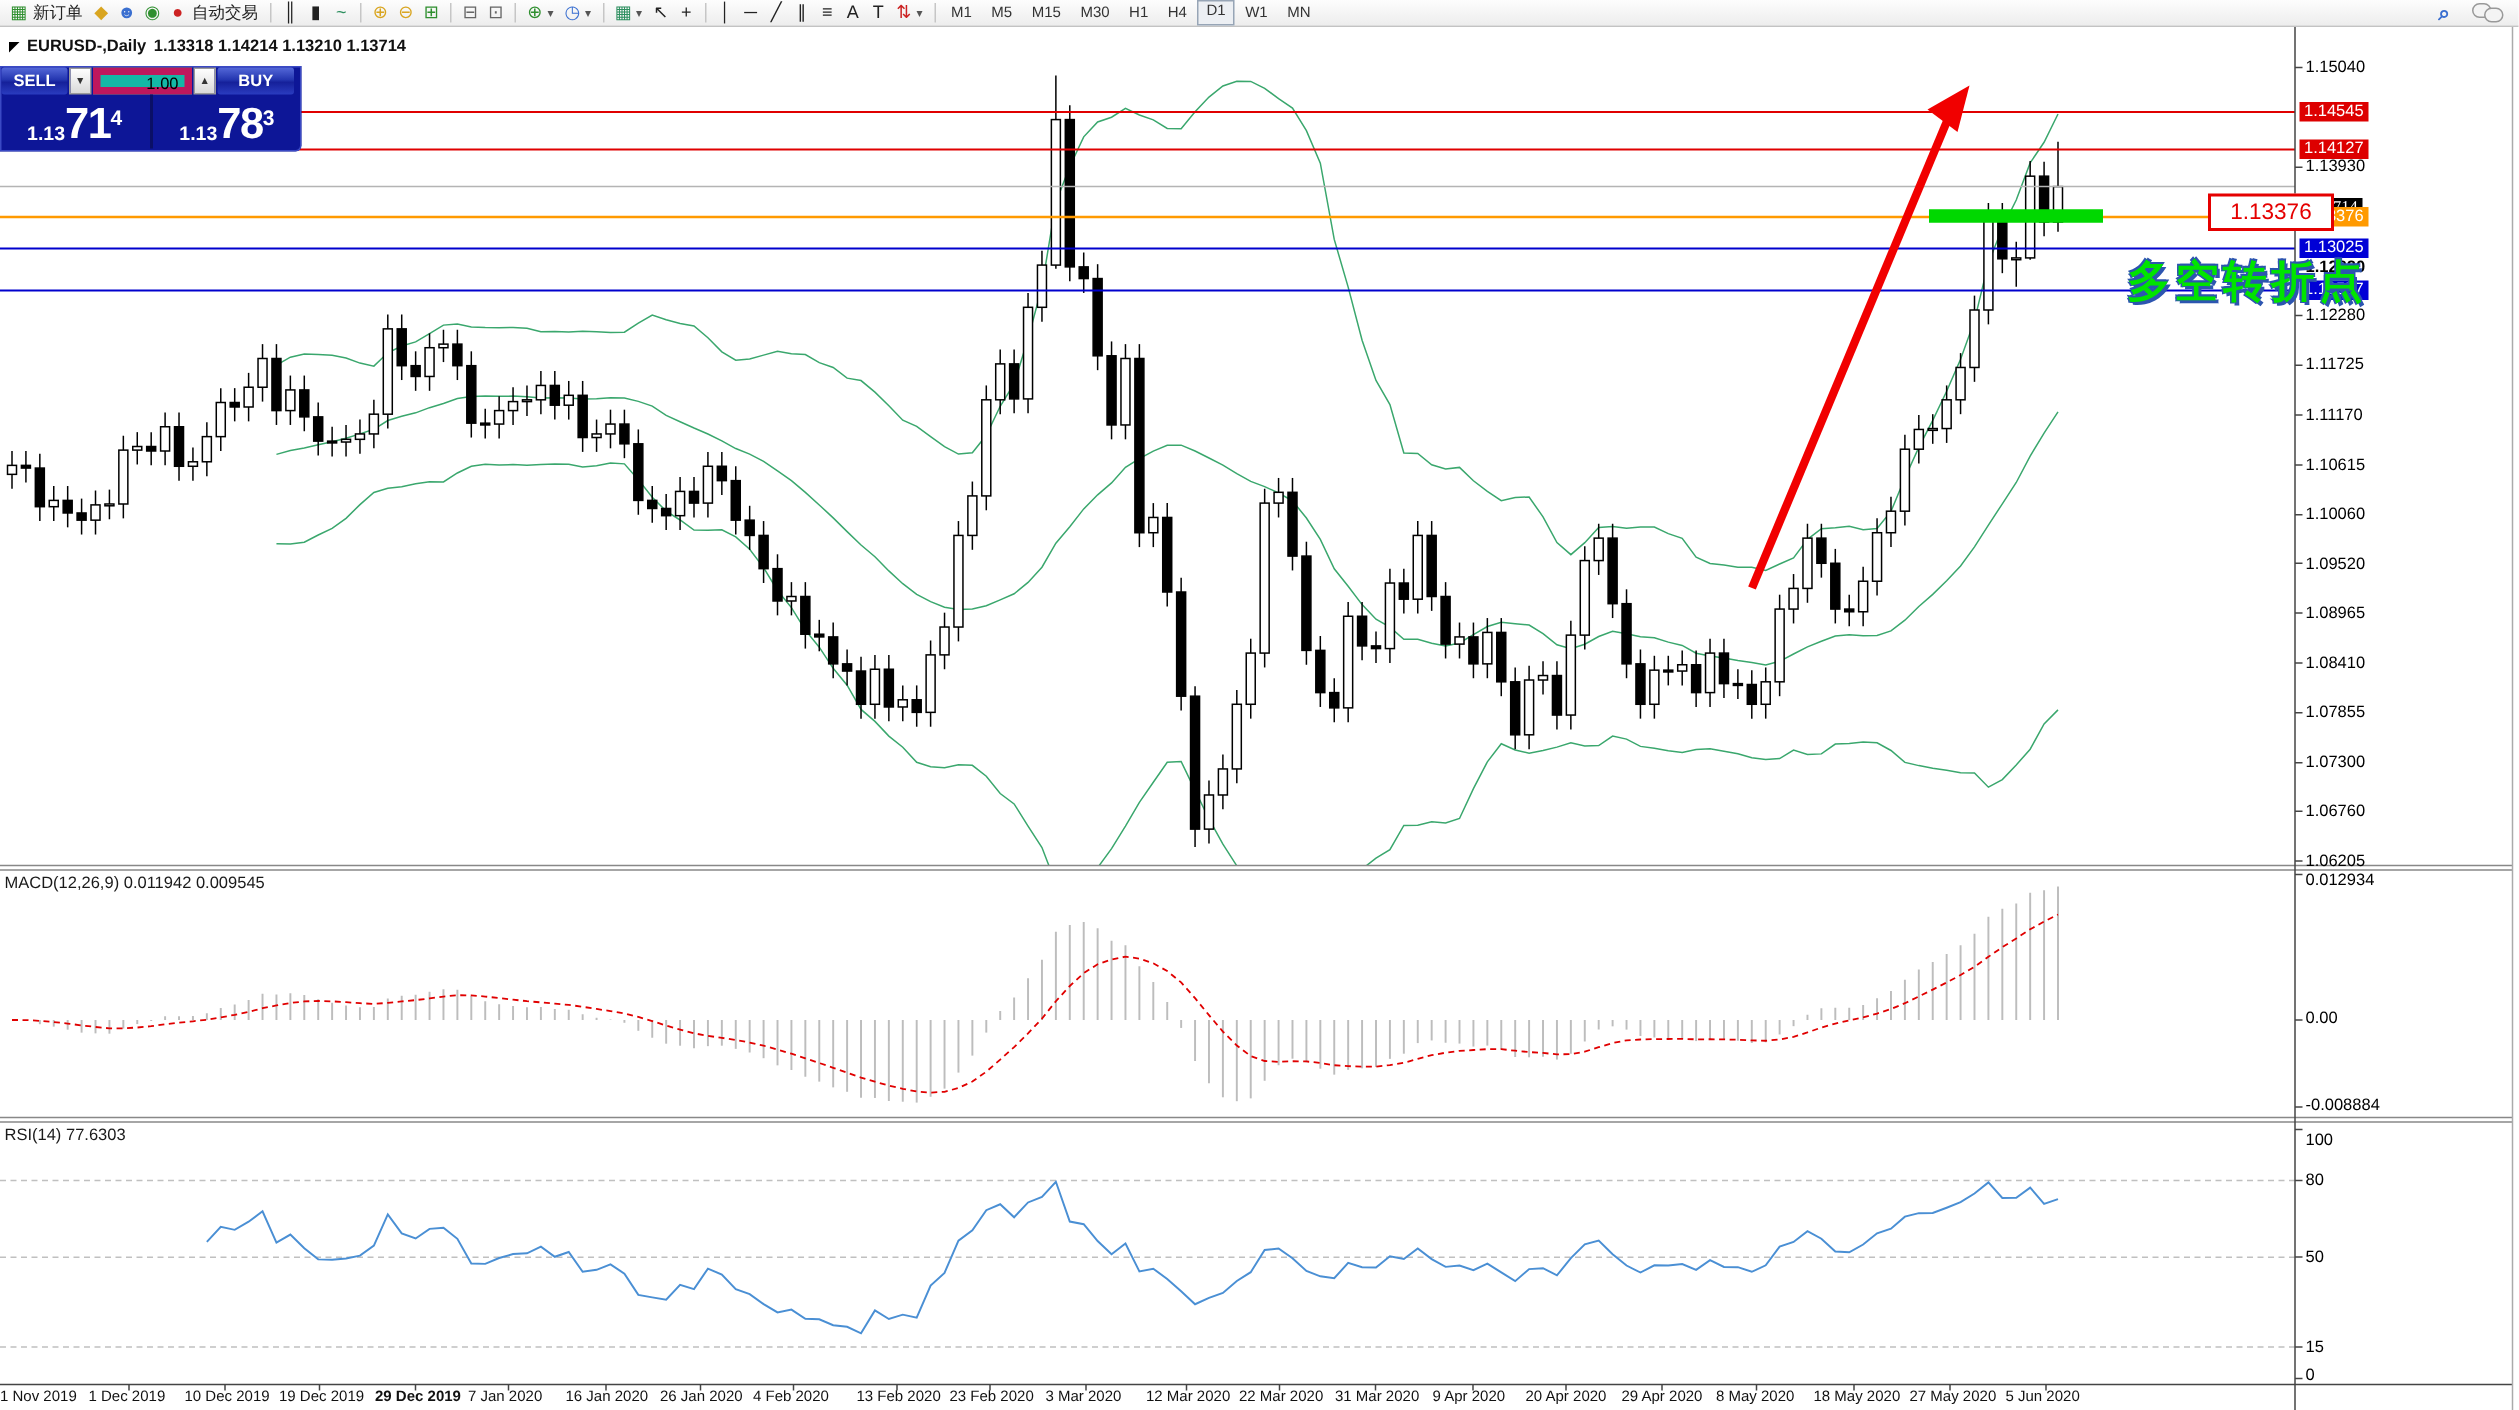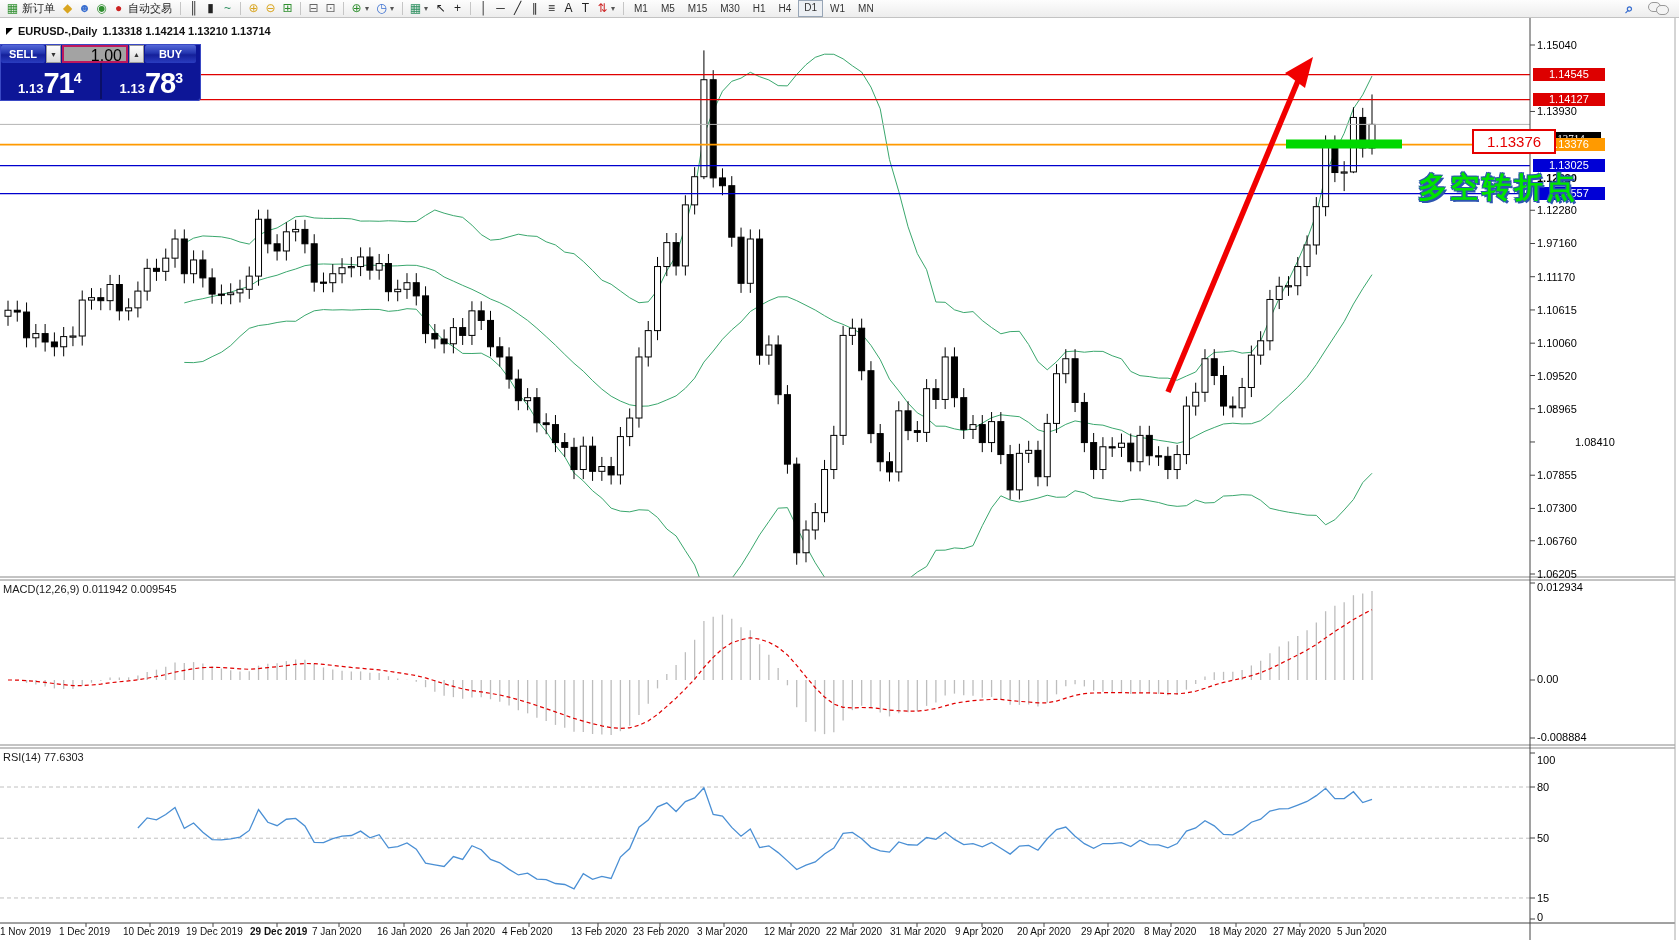--- a/index.html
+++ b/index.html
@@ -26,31 +26,31 @@
   .objarrow{width:0;height:0;border-top:7px solid #000;border-right:7px solid transparent;display:inline-block;}
   
   .panel{position:absolute;left:0;top:44px;width:201px;height:57px;background:#0d1697;z-index:5;
          border-radius:0 0 4px 0;box-shadow:0 0 0 1px #3a49c4 inset;color:#fff;}
   .prow1{display:flex;height:19px;gap:1px;padding:1px 1px 0 1px;box-sizing:border-box;}
   .btn{background:linear-gradient(#5468d8,#2436b0 45%,#15209a 55%,#2a3cc0);display:flex;align-items:center;
        justify-content:center;font-size:11px;font-weight:bold;border-radius:2px;}
   .sellb{width:44px;} .buyb{width:51px;}
   .spin{width:15px;background:linear-gradient(#fefefe,#d9d9d9);border:1px solid #9a9a9a;color:#333;
         display:flex;align-items:center;justify-content:center;font-size:7px;box-sizing:border-box;}
-  .vol{width:66px;background:#a3a3a3;color:#000;border:2px solid #be185d;font-size:16px;text-align:right;
+  .vol{width:66px;background:#14b8a6;color:#000;border:5px solid #be185d;font-size:11px;text-align:right;
        padding:0 4px;box-sizing:border-box;}
   .prow2{display:flex;height:36px;}
   .half{flex:1;display:flex;align-items:flex-end;justify-content:center;padding-bottom:3px;}
   .half.l{border-right:2px solid #0a0f66;}
   .pp{font-size:13px;font-weight:bold;line-height:14px;}
   .pb{font-size:29px;font-weight:bold;line-height:26px;letter-spacing:-1px;}
   .ps{font-size:14px;font-weight:bold;line-height:30px;align-self:flex-start;}
   
   .axlbl{position:absolute;left:1537px;font-size:11px;color:#000;z-index:2;text-align:right;}
-  .badge{position:absolute;left:1533px;font-size:11px;color:#fff;padding:0 16px;line-height:13px;z-index:3;}
+  .badge{position:absolute;left:1533px;font-size:11px;color:#fff;padding:0 3px;line-height:13px;z-index:3;}
   .bg-red{background:#dd0000}.bg-blue{background:#0000d6}.bg-orange{background:#ff9a00}.bg-black{background:#000}
   .datelbl{position:absolute;top:926px;font-size:10px;color:#111;z-index:2;white-space:nowrap;}
   .indlbl{position:absolute;font-size:11px;color:#1a1a1a;z-index:2;}
   
   .callout{position:absolute;left:1472px;top:129px;width:80px;height:21px;border:2px solid #e50000;
            background:#fff;color:#e50000;font-size:15px;display:flex;align-items:center;justify-content:center;
            z-index:4;font-weight:500;}
   .cnnote{position:absolute;left:1418px;top:168px;font-size:29px;font-weight:bold;color:#00e400;z-index:4;
           letter-spacing:3px;text-shadow:2px 2px 0 #2d55b0,-1px -1px 0 #2d55b0,1px -1px 0 #2d55b0,-1px 1px 0 #2d55b0;}
   svg#chart-svg{position:absolute;left:0;top:0;z-index:1;}
@@ -704,27 +704,27 @@
     <div class="axlbl" style="top: 39px;">1.15040</div>
     <div class="badge bg-red" style="top: 67.6384px;">1.14545</div>
     <div class="badge bg-red" style="top: 92.6663px;">1.14127</div>
     <div class="axlbl" style="top: 105.462px;">1.13930</div>
     <div class="badge bg-black" style="top: 132px; font-family: Liberation Serif, serif;">1.13714</div>
     <div class="badge bg-orange" style="top: 137.633px;">1.13376</div>
     <div class="badge bg-blue" style="top: 158.649px;">1.13025</div>
     <div class="axlbl" style="top: 171.924px; font-weight: bold;">1.12820</div>
     <div class="badge bg-blue" style="top: 186.671px;">1.12557</div>
     <div class="axlbl" style="top: 204.256px;">1.12280</div>
-    <div class="axlbl" style="top: 237.487px;">1.97160</div>
+    <div class="axlbl" style="top: 237.487px;">1.11725</div>
     <div class="axlbl" style="top: 270.718px;">1.11170</div>
     <div class="axlbl" style="top: 303.949px;">1.10615</div>
     <div class="axlbl" style="top: 337.18px;">1.10060</div>
     <div class="axlbl" style="top: 369.513px;">1.09520</div>
     <div class="axlbl" style="top: 402.744px;">1.08965</div>
-    <div class="axlbl" style="top: 435.975px; margin-left: 38px;">1.08410</div>
+    <div class="axlbl" style="top: 435.975px;">1.08410</div>
     <div class="axlbl" style="top: 469.205px;">1.07855</div>
     <div class="axlbl" style="top: 502.436px;">1.07300</div>
     <div class="axlbl" style="top: 534.769px;">1.06760</div>
     <div class="axlbl" style="top: 568px;">1.06205</div>
   </div>
 <div id="date-axis">
     <div class="datelbl" style="left: 0px;">1 Nov 2019</div>
     <div class="datelbl" style="left: 59px;">1 Dec 2019</div>
     <div class="datelbl" style="left: 123px;">10 Dec 2019</div>
     <div class="datelbl" style="left: 186px;">19 Dec 2019</div>

